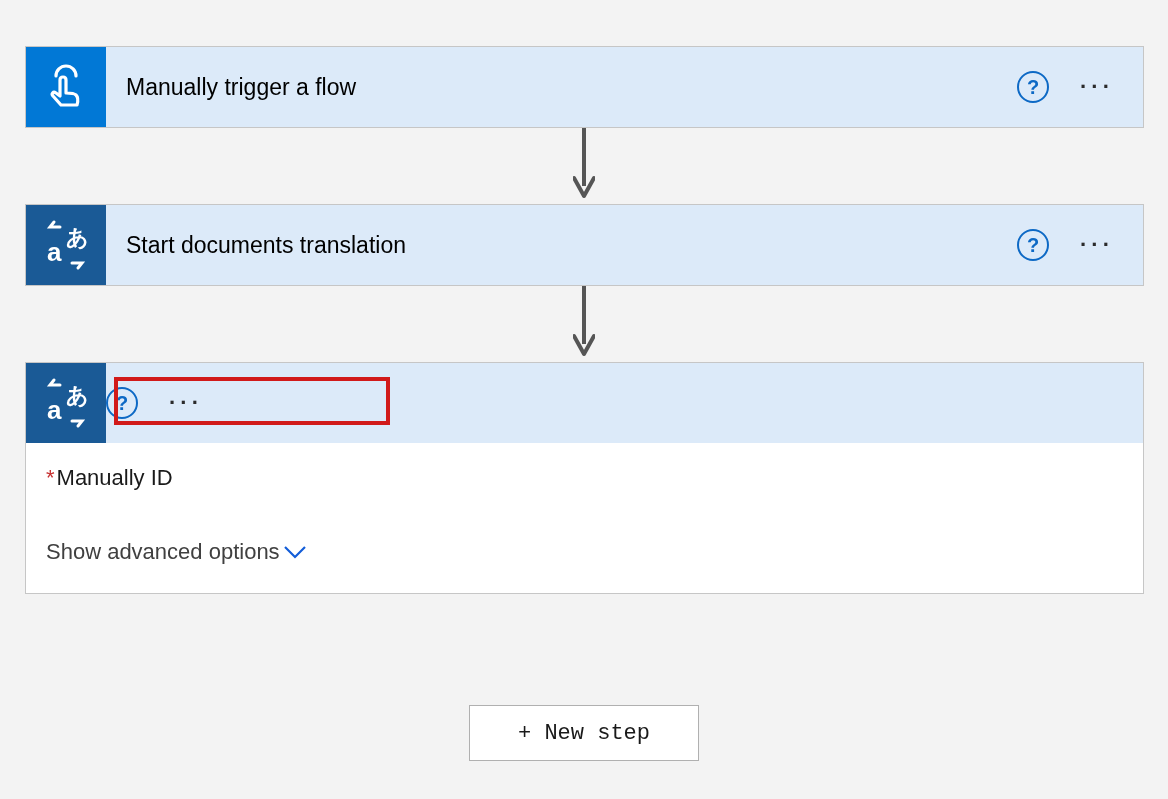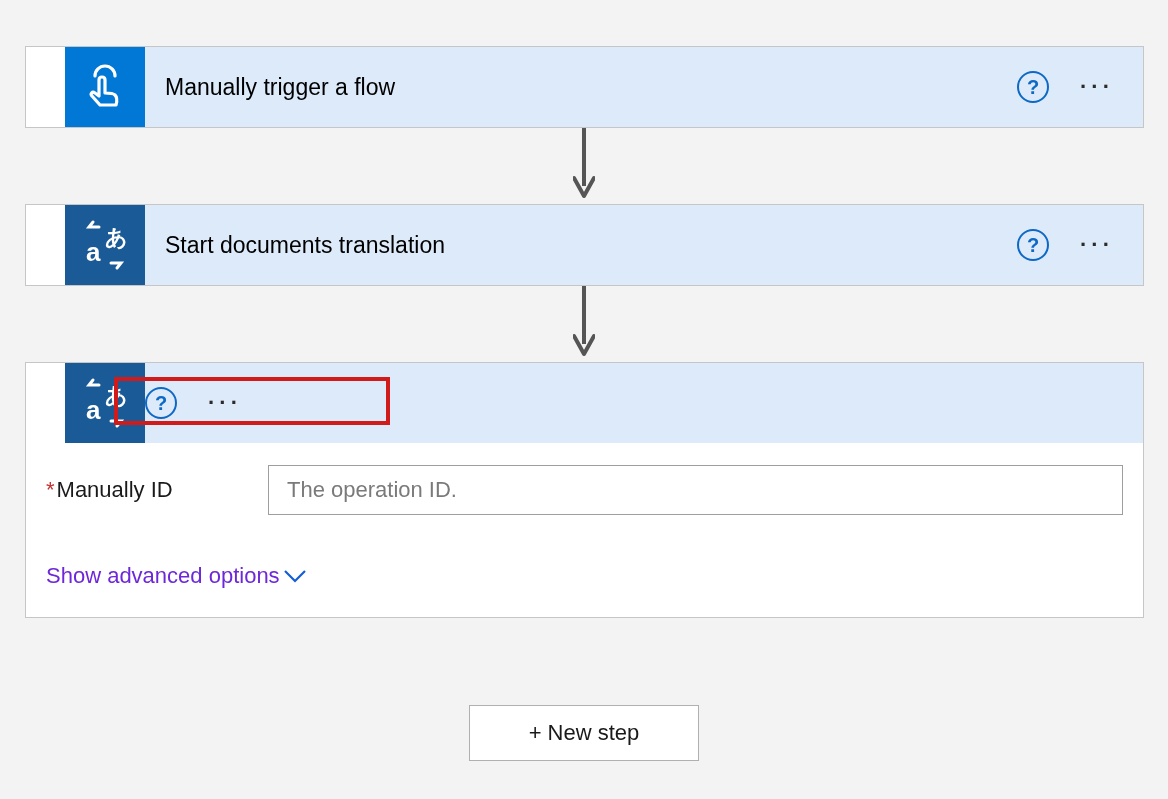--- a/index.html
+++ b/index.html
@@ -20,21 +20,20 @@
     left: 25px;
     width: 1119px;
     background: #fff;
     border: 1px solid #c6c6c6;
   }
   .card-header {
     display: flex;
     align-items: center;
     height: 80px;
     background: #dceaf9;
-    margin-left: 39px;
   }
   .card-icon {
     width: 80px;
     height: 80px;
     display: flex;
     align-items: center;
     justify-content: center;
     flex-shrink: 0;
   }
   .card-title {
@@ -90,41 +89,42 @@
     font-size: 22px;
     color:#000;
   }
   .field-input::placeholder { color:#7a7a7a; }
 
   .adv-link {
     margin-top: 48px;
     display:flex;
     align-items:center;
     gap: 4px;
-    color:#6d28d9;
+    color:#404040;
     font-size: 22px;
     cursor:pointer;
     width: fit-content;
   }
 
   
   .highlight {
     position:absolute;
     border: 4px solid #d11a1a;
     pointer-events:none;
   }
 
   
   .bottom-buttons {
     position:absolute;
     top: 705px;
     left: 0; right: 0;
     display:flex;
     justify-content:center;
     gap: 28px;
+    font-family: Liberation Mono, monospace;
   }
   .big-btn {
     width: 230px;
     height: 56px;
     border: 1px solid #b0b0b0;
     background:#fff;
     font-size: 22px;
     display:flex;
     align-items:center;
     justify-content:center;
@@ -198,21 +198,20 @@
       </div>
       <div class="help-btn">?</div>
       <div class="more-btn">···</div>
     </div>
     <div class="card-body">
       <div class="field-row">
         <div class="field-label">
           <span class="req-star">*</span>
           <span>Manually ID</span>
         </div>
-        <input class="field-input" type="text" placeholder="The operation ID." style="">
       </div>
       <div class="adv-link">
         <span>Show advanced options</span>
         <svg width="22" height="14" viewBox="0 0 22 14">
           <path d="M 1 2 L 11 12 L 21 2" fill="none" stroke="#135dd8" stroke-width="2.2"></path>
         </svg>
       </div>
     </div>
   </div>
 

